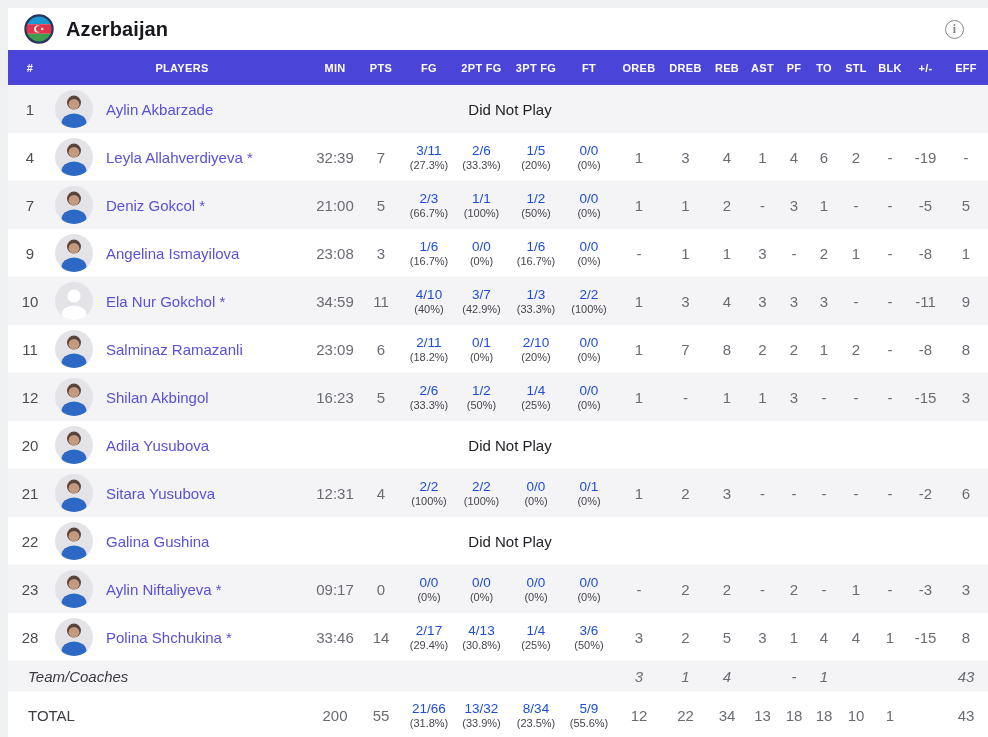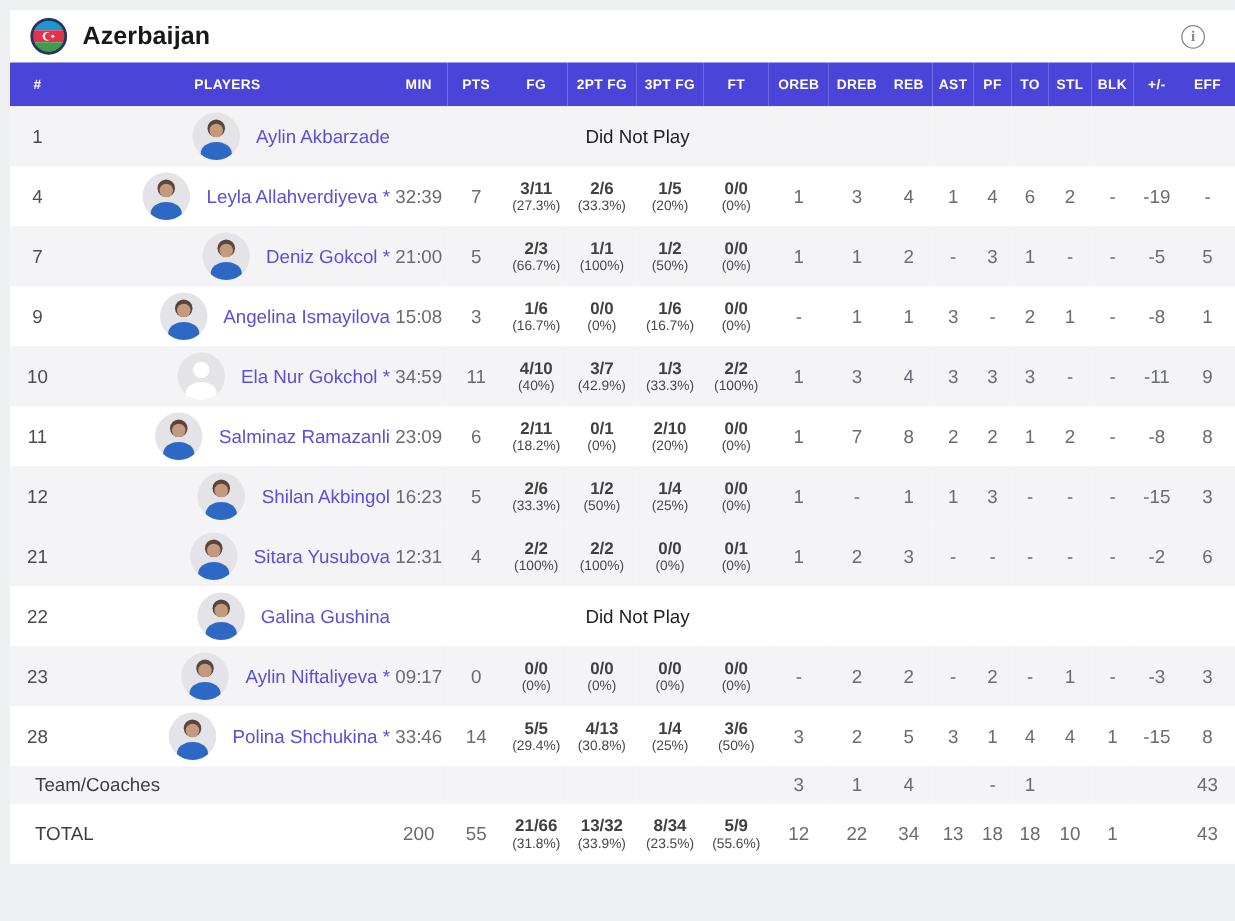--- a/index.html
+++ b/index.html
@@ -26,32 +26,32 @@
   table { width:980px; border-collapse:collapse; table-layout:fixed; }
   thead th {
     background:#4a44d9; color:#ffffff; font-size:11px; font-weight:700;
     height:35px; text-align:center; letter-spacing:.3px; padding:0;
   }
   tbody tr { height:48px; }
   tbody tr.shade { background:#f4f4f6; }
   tbody td { text-align:center; font-size:15px; color:#6a6c73; padding:0; vertical-align:middle; }
   td.num { color:#4b4d53; }
   td.player { text-align:left; }
-  .pcell { display:flex; align-items:center;justify-content:flex-end; }
+  .pcell { display:flex; align-items:center; }
   .avatar {
     width:38px; height:38px; border-radius:50%; overflow:hidden;
     background:#e4e3e7; flex:0 0 auto; margin-left:3px; display:block;
   }
   .avatar svg { display:block; }
   .pname { color:#5a50d8; font-size:15px; margin-left:13px; white-space:nowrap; cursor:pointer; }
-  .frac { font-weight:700; color:#404040; font-size:13.5px; line-height:15px; }
+  .frac { font-weight:400; color:#1d4ed8; font-size:13.5px; line-height:15px; }
   .pct  { font-size:11px; color:#46474d; line-height:13px; margin-top:1px; }
   td.dnp { color:#1d1e23; font-size:15px;margin-top:31px; }
   td.rowlabel { text-align:left; padding-left:20px; color:#3c3d43; font-size:15px; }
-  tr.team-row { height:30px; }
+  tr.team-row { height:30px;font-style:italic; }
   tr.total-row { height:48px; }
 </style>
 </head>
 <body>
 
 <div class="card">
   <div class="titlebar">
     <span class="flag-wrap">
       <svg viewBox="0 0 30 30" width="30" height="30">
         <defs>
@@ -236,21 +236,21 @@
               <span class="avatar">
                 <svg viewBox="0 0 38 38" width="38" height="38">
                   <circle cx="19" cy="12.6" r="7" fill="#5a453c"></circle>
                   <circle cx="19" cy="14.3" r="5.4" fill="#c49a7e"></circle>
                   <ellipse cx="19" cy="33" rx="12.5" ry="9.5" fill="#2e68c5"></ellipse>
                 </svg>
               </span>
               <span class="pname">Angelina Ismayilova</span>
             </div>
           </td>
-          <td>15:08</td>
+          <td>23:08</td>
           <td>3</td>
           <td>
             <div class="frac">1/6</div>
             <div class="pct">(16.7%)</div>
           </td>
           <td>
             <div class="frac">0/0</div>
             <div class="pct">(0%)</div>
           </td>
           <td>
@@ -393,20 +393,44 @@
           <td>-</td>
           <td>1</td>
           <td>1</td>
           <td>3</td>
           <td>-</td>
           <td>-</td>
           <td>-</td>
           <td>-15</td>
           <td>3</td>
         </tr>
+        <tr>
+          <td class="num">20</td>
+          <td class="player">
+            <div class="pcell">
+              <span class="avatar">
+                <svg viewBox="0 0 38 38" width="38" height="38">
+                  <circle cx="19" cy="12.6" r="7" fill="#5a453c"></circle>
+                  <circle cx="19" cy="14.3" r="5.4" fill="#c49a7e"></circle>
+                  <ellipse cx="19" cy="33" rx="12.5" ry="9.5" fill="#2e68c5"></ellipse>
+                </svg>
+              </span>
+              <span class="pname">Adila Yusubova</span>
+            </div>
+          </td>
+          <td class="dnp" colspan="8">Did Not Play</td>
+          <td></td>
+          <td></td>
+          <td></td>
+          <td></td>
+          <td></td>
+          <td></td>
+          <td></td>
+          <td></td>
+        </tr>
         <tr class="shade">
           <td class="num">21</td>
           <td class="player">
             <div class="pcell">
               <span class="avatar">
                 <svg viewBox="0 0 38 38" width="38" height="38">
                   <circle cx="19" cy="12.6" r="7" fill="#5a453c"></circle>
                   <circle cx="19" cy="14.3" r="5.4" fill="#c49a7e"></circle>
                   <ellipse cx="19" cy="33" rx="12.5" ry="9.5" fill="#2e68c5"></ellipse>
                 </svg>
@@ -520,21 +544,21 @@
                   <circle cx="19" cy="14.3" r="5.4" fill="#c49a7e"></circle>
                   <ellipse cx="19" cy="33" rx="12.5" ry="9.5" fill="#2e68c5"></ellipse>
                 </svg>
               </span>
               <span class="pname">Polina Shchukina *</span>
             </div>
           </td>
           <td>33:46</td>
           <td>14</td>
           <td>
-            <div class="frac">5/5</div>
+            <div class="frac">2/17</div>
             <div class="pct">(29.4%)</div>
           </td>
           <td>
             <div class="frac">4/13</div>
             <div class="pct">(30.8%)</div>
           </td>
           <td>
             <div class="frac">1/4</div>
             <div class="pct">(25%)</div>
           </td>

